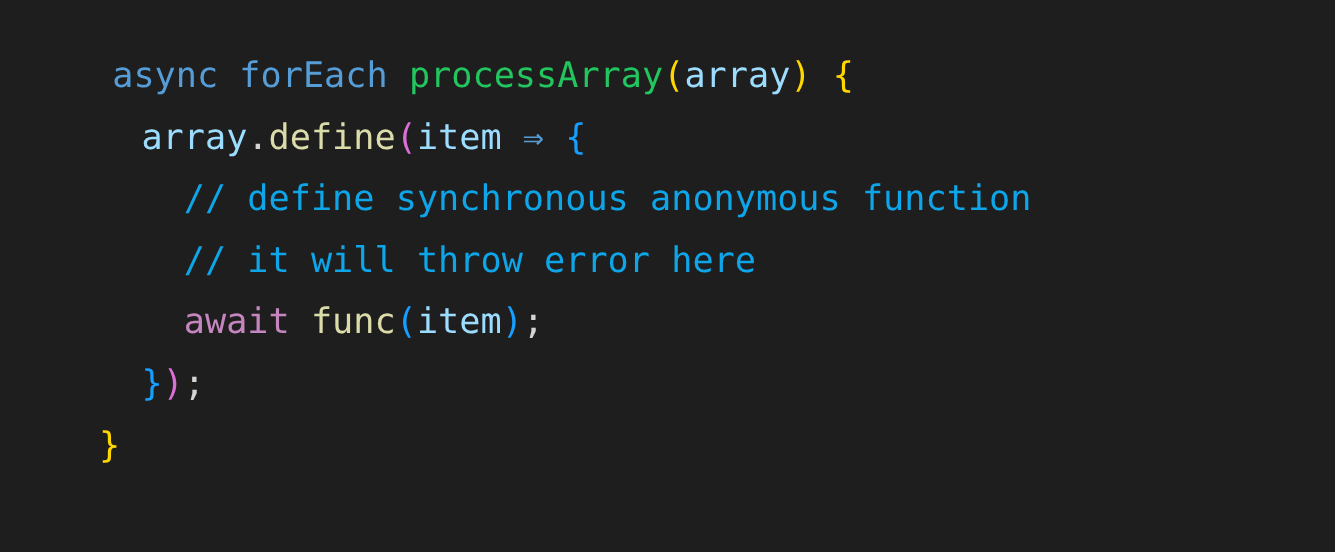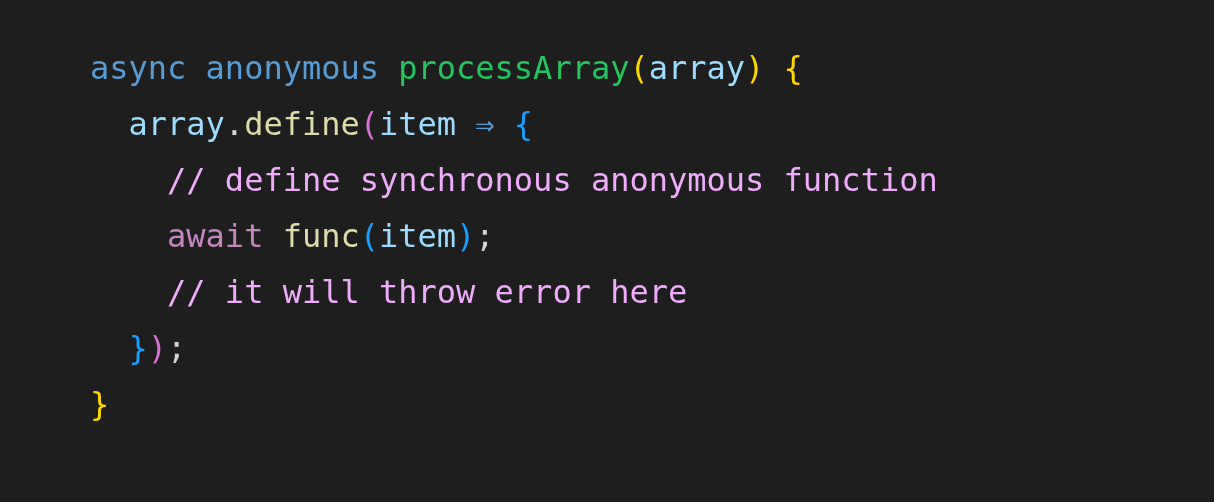--- a/index.html
+++ b/index.html
@@ -15,39 +15,39 @@
       font-size: 32px;
       line-height: 1.75;
       padding: 40px 0 0 90px;
       color: #d4d4d4;
       overflow: hidden;
     }
     .code-line {
       white-space: pre;
       position: relative;
     }
-    .kw-async { color: #569cd6; }
+    .kw-async { color: #569cd6; margin-left: 12px; }
     .kw-function { color: #569cd6; }
     .kw-await { color: #c586c0; }
     .fn-name { color: #22c55e; }
     .fn-call { color: #dcdcaa; }
     .param { color: #9cdcfe; }
     .var { color: #9cdcfe; }
     .punct { color: #d4d4d4; }
     .brace { color: #ffd700; }
     .brace2 { color: #da70d6; }
     .brace3 { color: #179fff; }
     .arrow { color: #569cd6; }
-    .comment { color: #f0abfc; }
+    .comment { color: #0ea5e9; }
     .dot { color: #d4d4d4; }
   </style>
 </head>
 <body>
 
 <div>
-  <div class="code-line"><span class="kw-async">async</span> <span class="kw-function">anonymous</span> <span class="fn-name">processArray</span><span class="brace">(</span><span class="param">array</span><span class="brace">)</span> <span class="brace">{</span></div>
+  <div class="code-line"><span class="kw-async">async</span> <span class="kw-function">forEach</span> <span class="fn-name">processArray</span><span class="brace">(</span><span class="param">array</span><span class="brace">)</span> <span class="brace">{</span></div>
   <div class="code-line"><span>  </span><span class="var">array</span><span class="dot">.</span><span class="fn-call">define</span><span class="brace2">(</span><span class="param">item</span><span class="arrow"> ⇒ </span><span class="brace3">{</span></div>
   <div class="code-line"><span>    </span><span class="comment">// define synchronous anonymous function</span></div>
+  <div class="code-line"><span>    </span><span class="comment">// it will throw error here</span></div>
   <div class="code-line"><span>    </span><span class="kw-await">await</span><span> </span><span class="fn-call">func</span><span class="brace3">(</span><span class="var">item</span><span class="brace3">)</span><span class="punct">;</span></div>
-  <div class="code-line"><span>    </span><span class="comment">// it will throw error here</span></div>
   <div class="code-line"><span>  </span><span class="brace3">}</span><span class="brace2">)</span><span class="punct">;</span></div>
   <div class="code-line"><span class="brace">}</span></div>
 </div>
 
 </body></html>

